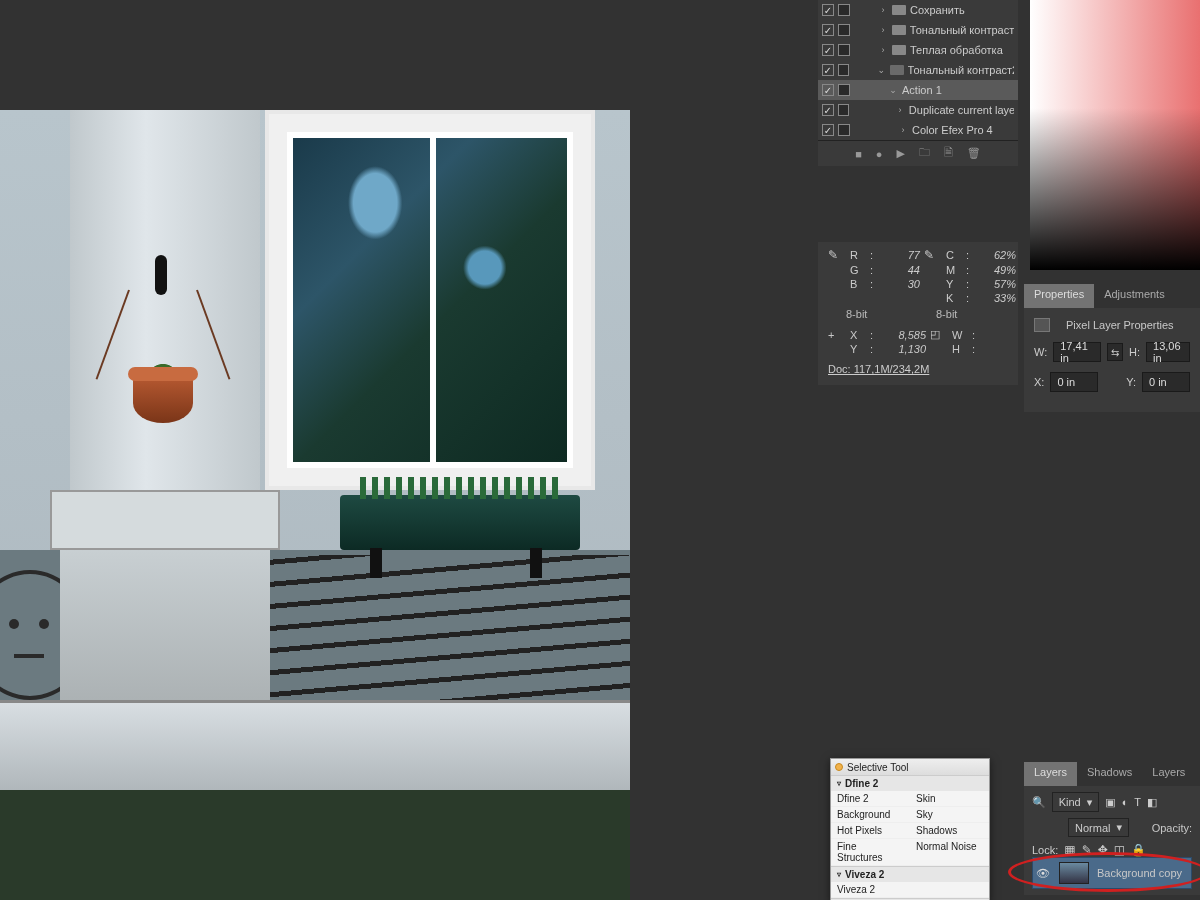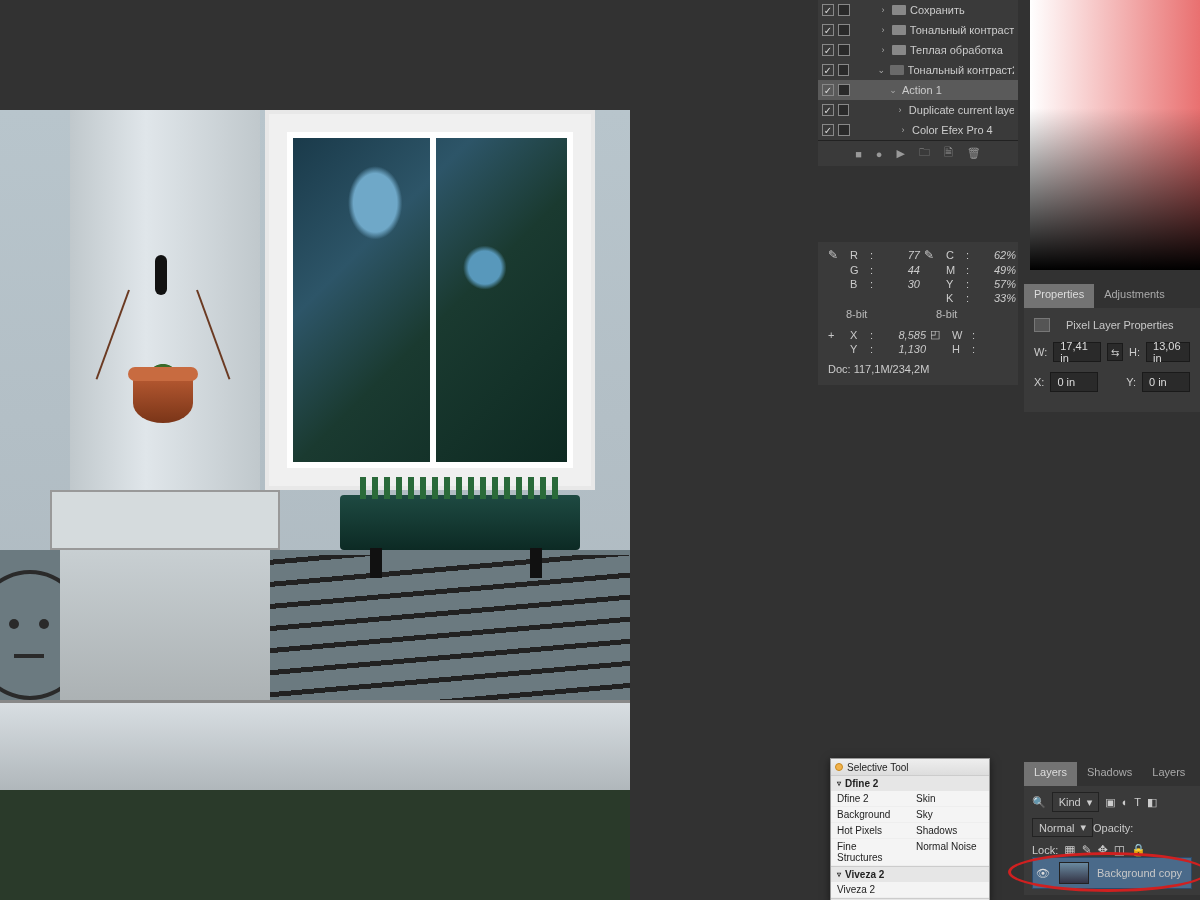--- a/index.html
+++ b/index.html
@@ -57,21 +57,21 @@
   .panel-head .title { color:#ddd; font-weight:600; }
   .menu-icon { display:flex; flex-direction:column; gap:2px; }
   .menu-icon span { width:12px; height:2px; background:#aaa; }
   .info-body { padding:6px 10px 10px 10px; }
   .info-grid { display:grid; grid-template-columns: 18px 16px 6px 40px 18px 16px 6px 40px; gap:2px 4px; align-items:center; }
   .eyedrop { font-size:12px; color:#ccc; }
   .info-grid div { color:#ccc; }
   .num { text-align:right;font-style:italic; }
   .bitlabel { margin-top:4px; display:grid; grid-template-columns: 90px 90px; color:#bbb; }
   .coordgrid { display:grid; grid-template-columns: 18px 16px 6px 46px 18px 16px 6px 40px; gap:2px 4px; margin-top:8px; align-items:center;}
-  .docline { margin-top:8px; color:#ccc; }
+  .docline { margin-top:8px; color:#ccc;text-decoration:underline; }
   .hint { margin-top:10px; color:#bbb; line-height:1.35; }
 
   .swatch { position:absolute; left:1030px; top:0; width:170px; height:270px; background: linear-gradient(to right, #fff 0%, #e97070 100%); }
   .swatch::after { content:""; position:absolute; inset:0; background: linear-gradient(to top, #000, rgba(0,0,0,0) 60%); }
 
   .props { position:absolute; left:1024px; top:284px; width:176px; background:#3a3a3a; }
   .tabbar { display:flex; height:24px; background:#323232; }
   .tab { padding:4px 10px; color:#aaa; }
   .tab.active { background:#737373; color:#ddd; }
   .props-body { padding:10px; }
@@ -80,21 +80,21 @@
   .dimrow { display:flex; align-items:center; gap:6px; margin-bottom:10px; }
   .dimrow .lbl { color:#ccc; }
   .valbox { background:#2a2a2a; border:1px solid #1a1a1a; color:#ddd; padding:2px 6px; min-width:48px; height:20px; display:flex; align-items:center; }
   .link { width:20px; height:18px; background:#2a2a2a; border:1px solid #1a1a1a; display:flex; align-items:center; justify-content:center; color:#ccc; font-size:10px; }
 
   .layers { position:absolute; left:1024px; top:762px; width:176px; background:#3a3a3a; }
   .layersbody { padding:6px 8px; }
   .kindrow { display:flex; align-items:center; gap:6px; margin-bottom:6px; }
   .kindsel { background:#3a3a3a; border:1px solid #222; color:#ccc; height:20px; padding:8px 6px; display:flex; align-items:center; gap:6px; }
   .filters { display:flex; gap:6px; color:#ccc; }
-  .blendrow { display:flex; align-items:center; margin-bottom:6px; }
+  .blendrow { display:flex; align-items:center; justify-content:space-between; margin-bottom:6px;margin-left:36px; }
   .blendsel { background:#3a3a3a; border:1px solid #222; color:#ccc; padding:2px 6px; display:flex; align-items:center; gap:6px; }
   .lockrow { display:flex; align-items:center; gap:6px; color:#ccc; }
   .lockrow .ico { font-size:12px; }
   .layer-item { display:flex; align-items:center; gap:8px; padding:4px 2px; background:#4a6a8a; border:1px solid #2a4a6a; }
   .eye { width:16px; text-align:center; color:#ddd; }
   .thumb { width:30px; height:22px; background: linear-gradient(#6a8aa0,#334); border:1px solid #222; }
   .redcircle { position:absolute; left:1008px; top:852px; width:200px; height:40px; border:3px solid #d02020; border-radius:50%; pointer-events:none; }
 
   
   .selwin { position:absolute; left:830px; top:758px; width:160px; background:#f4f4f4; color:#222; border:1px solid #999; box-shadow:0 2px 8px rgba(0,0,0,.5); font-size:10px; }

